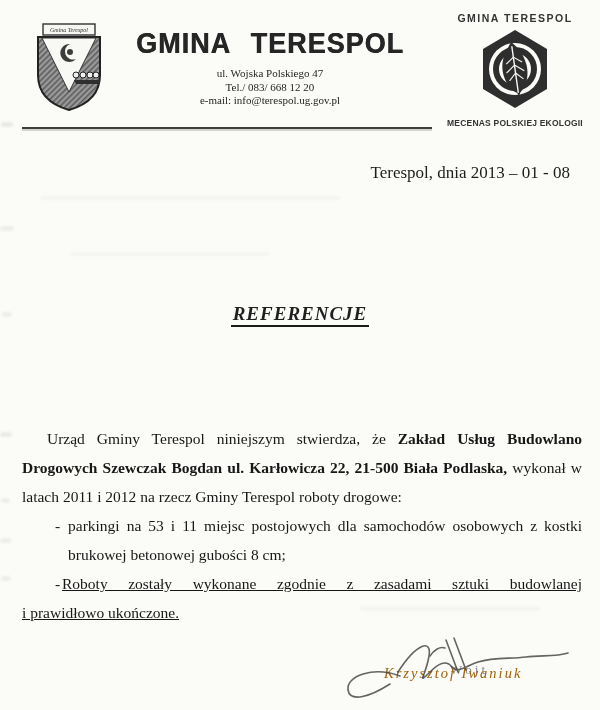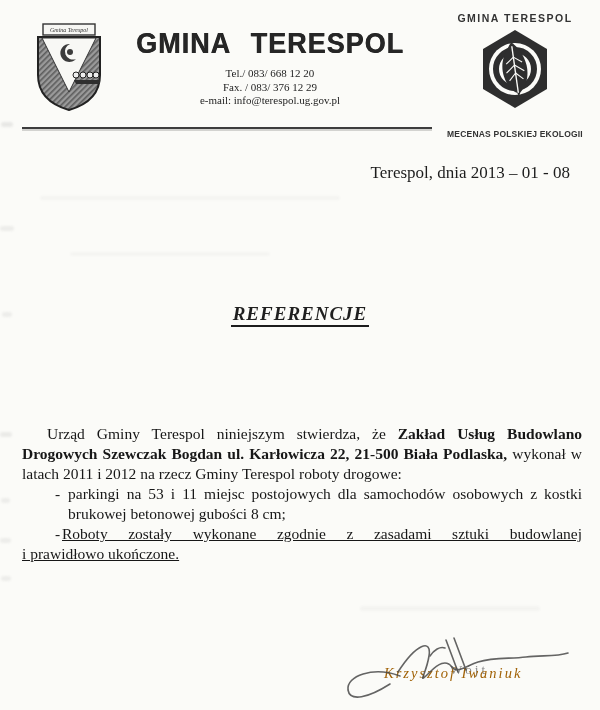--- a/index.html
+++ b/index.html
@@ -22,37 +22,37 @@
     transform:scaleY(1.06); transform-origin:top center;
     white-space:nowrap;
   }
   .address { margin-top:8px; font-size:11px; line-height:13.5px; color:#242424; }
   .address div { white-space:nowrap; }
 
   .eco-logo { position:absolute; left:436px; top:12px; width:158px; text-align:center;
               font-family:"Liberation Sans", sans-serif; color:#333; }
   .eco-top { font-size:10.5px; font-weight:bold; letter-spacing:1.5px; white-space:nowrap; }
   .eco-svg { margin-top:5px; }
-  .eco-bottom { margin-top:16px; font-size:8.5px; font-weight:bold; letter-spacing:0.2px; white-space:nowrap; }
+  .eco-bottom { margin-top:5px; font-size:8.5px; font-weight:bold; letter-spacing:0.2px; white-space:nowrap; }
 
   .rule { position:absolute; left:22px; top:127px; width:410px; height:2px;
           background:#3d3d3d; box-shadow:0 2px 0 rgba(70,70,70,.22); }
 
   
   .date { position:absolute; top:163px; right:30px; font-size:17px; color:#1d1d1d;text-align:right; }
 
   .title-wrap { position:absolute; top:303px; left:0; width:100%; text-align:center; }
   .title-wrap span {
     font-size:19px; font-weight:bold; letter-spacing:1px;
     border-bottom:2.5px solid #1c1c1c; padding:0 2px 1px 2px;font-style:italic;
   }
 
   
   .body-text { position:absolute; left:22px; top:424px; width:560px;
-               font-size:15.5px; line-height:20px; color:#171717; }
+               font-size:15.5px; line-height:29px; color:#171717; }
   .p1 { margin:0; text-align:justify; text-indent:25px; }
   .b  { font-weight:bold; }
   .li { position:relative; padding-left:46px; text-align:justify; }
   .dash { position:absolute; left:33px; }
   .closing { margin:0;text-decoration:underline; }
   .cl1 { display:block; text-indent:40px; text-align:justify; text-align-last:justify; }
   .cl2 { display:block; }
 
   
   .sig { position:absolute; left:338px; top:628px; width:244px; height:80px; }
@@ -92,22 +92,22 @@
           <circle cx="60" cy="53" r="3"></circle>
             <circle cx="66" cy="53" r="3"></circle>
         </g>
         <path d="M 44,58 H 70 V 62 H 46 Z" fill="#2f2f2f"></path>
       </svg>
     </div>
 
     <div class="org-block">
       <div class="org-name">GMINA TERESPOL</div>
       <div class="address">
+        <div>ul. Wojska Polskiego 47</div>
         <div>Tel./ 083/ 668 12 20</div>
-        <div>Fax. / 083/ 376 12 29</div>
         <div>e-mail: info@terespol.ug.gov.pl</div>
       </div>
     </div>
 
     <div class="eco-logo">
       <div class="eco-top">GMINA TERESPOL</div>
       <svg class="eco-svg" width="70" height="80" viewBox="0 0 70 80">
         <polygon points="35,1 67,20 67,60 35,79 3,60 3,20" fill="#2e2e2e"></polygon>
         <circle cx="35" cy="40" r="26" fill="#fbfbf8"></circle>
         <circle cx="35" cy="40" r="19" fill="none" stroke="#2e2e2e" stroke-width="6"></circle>

